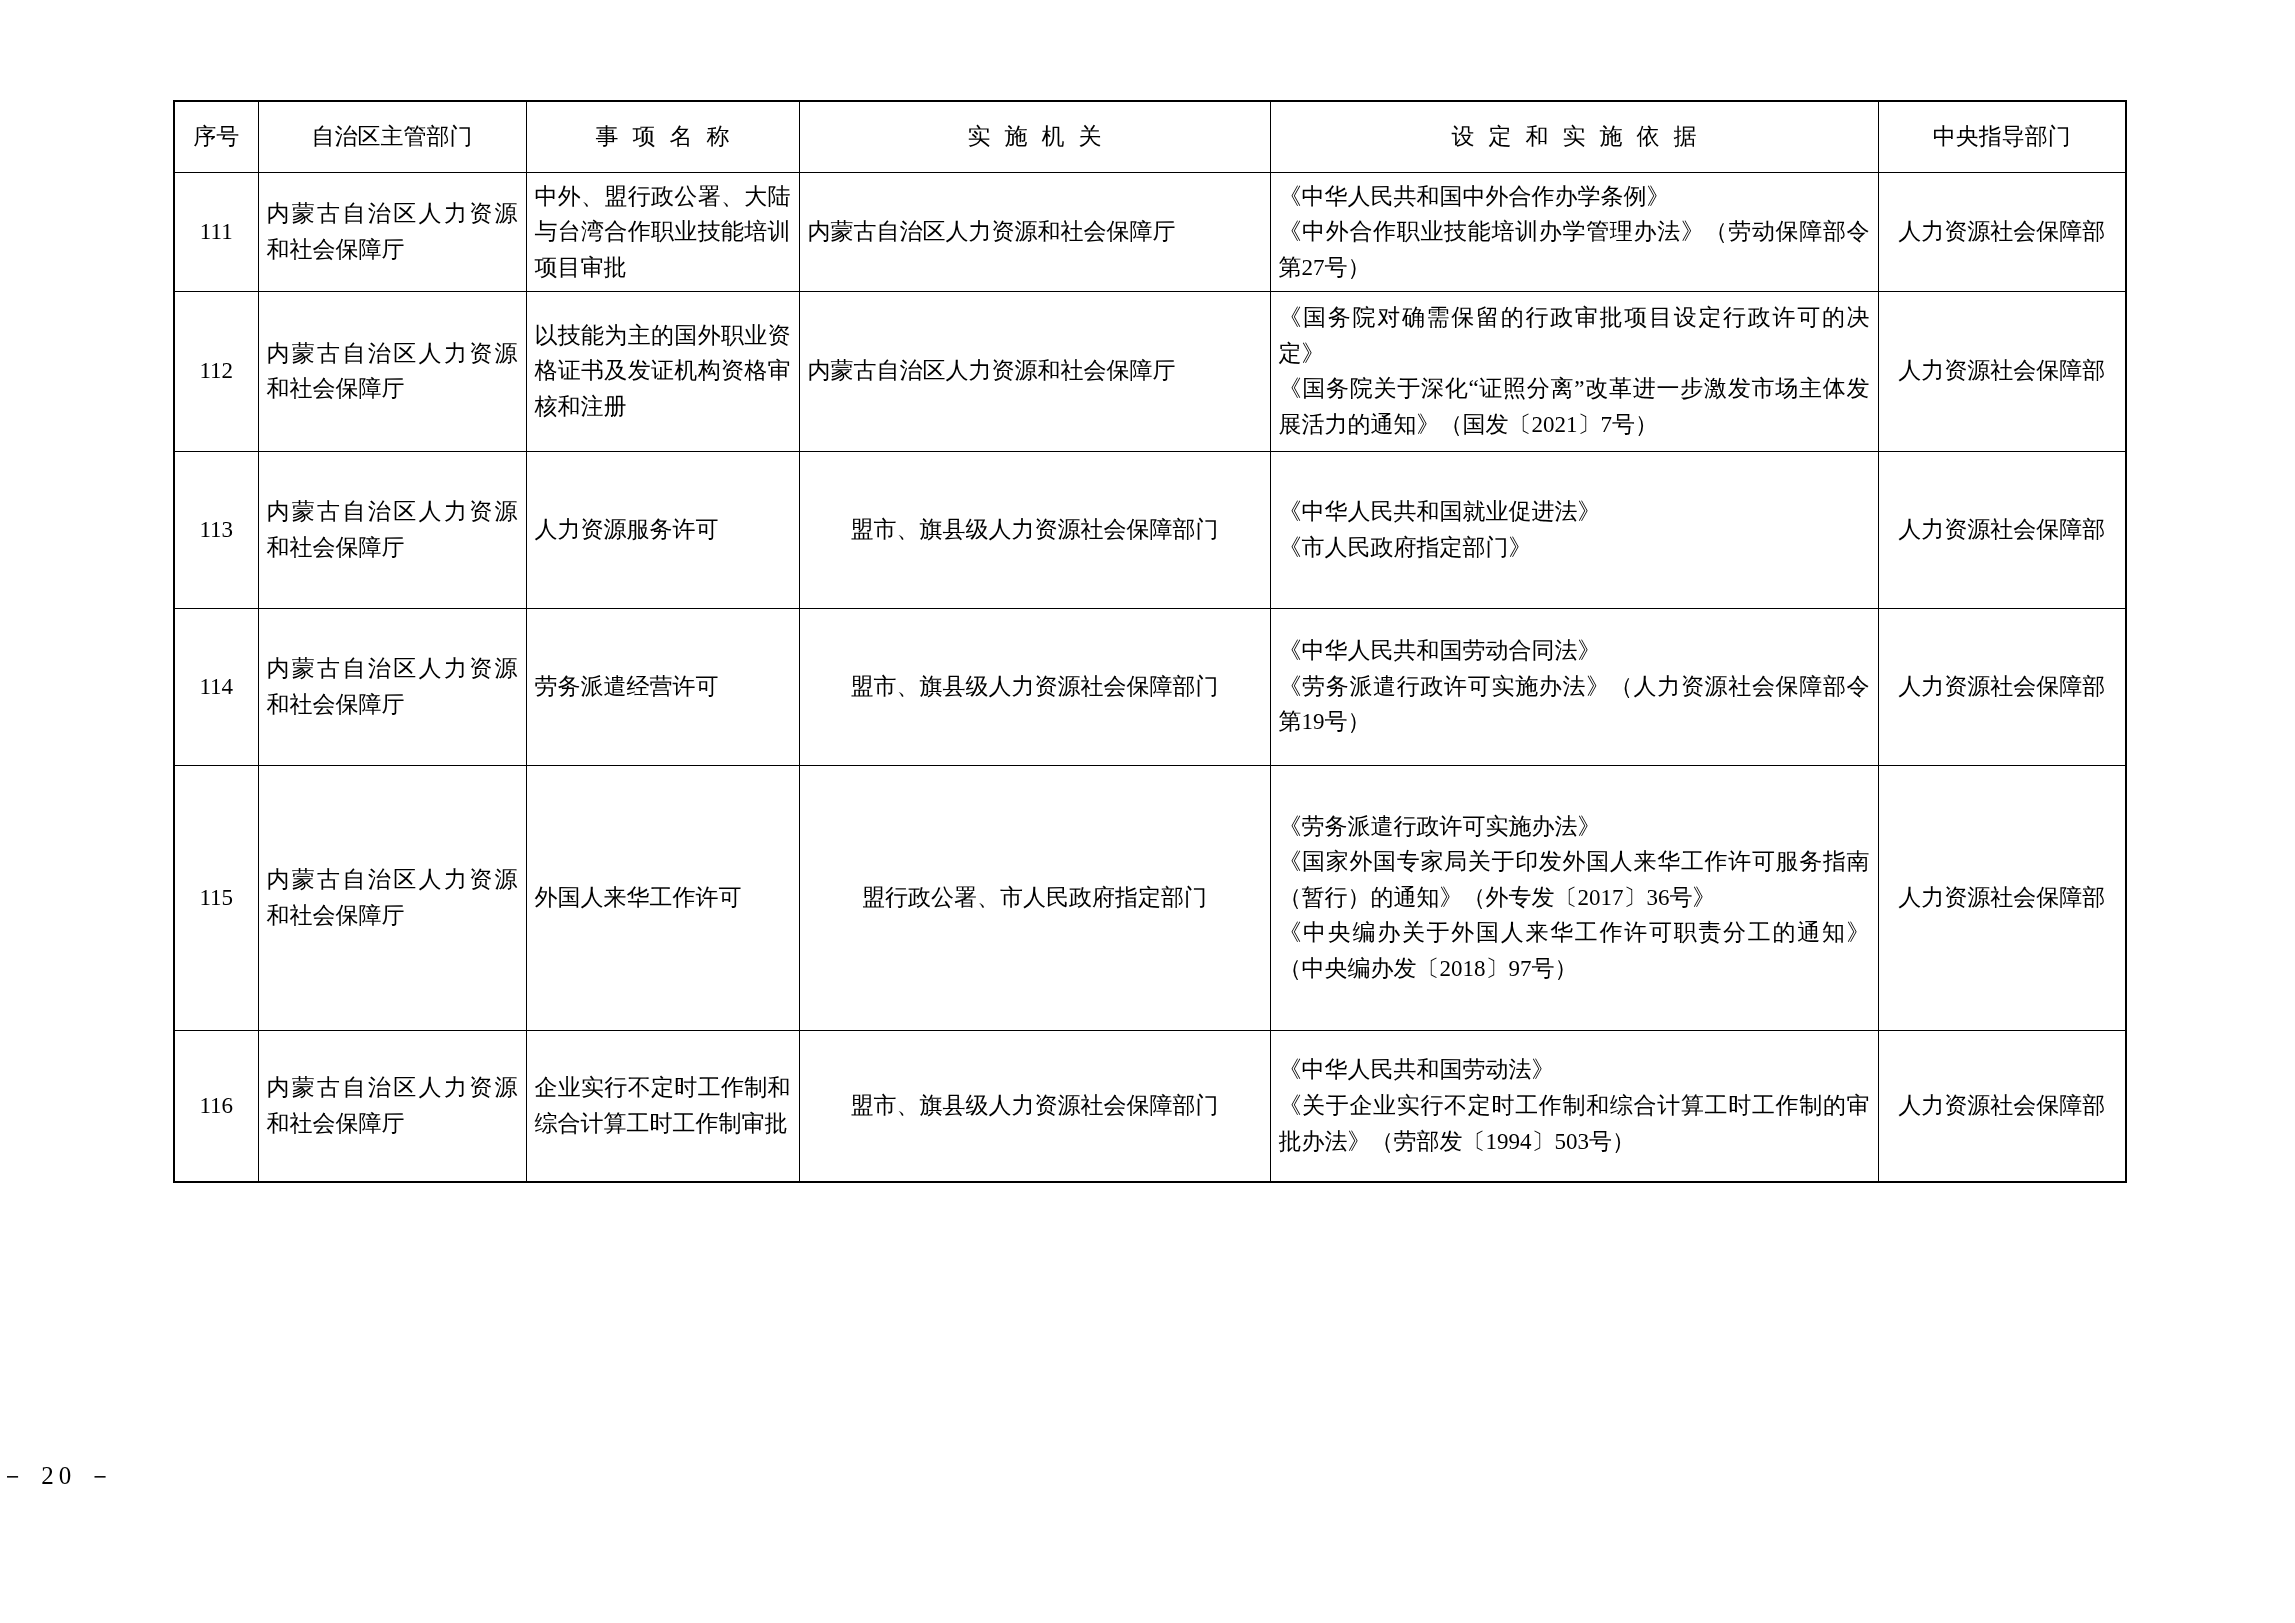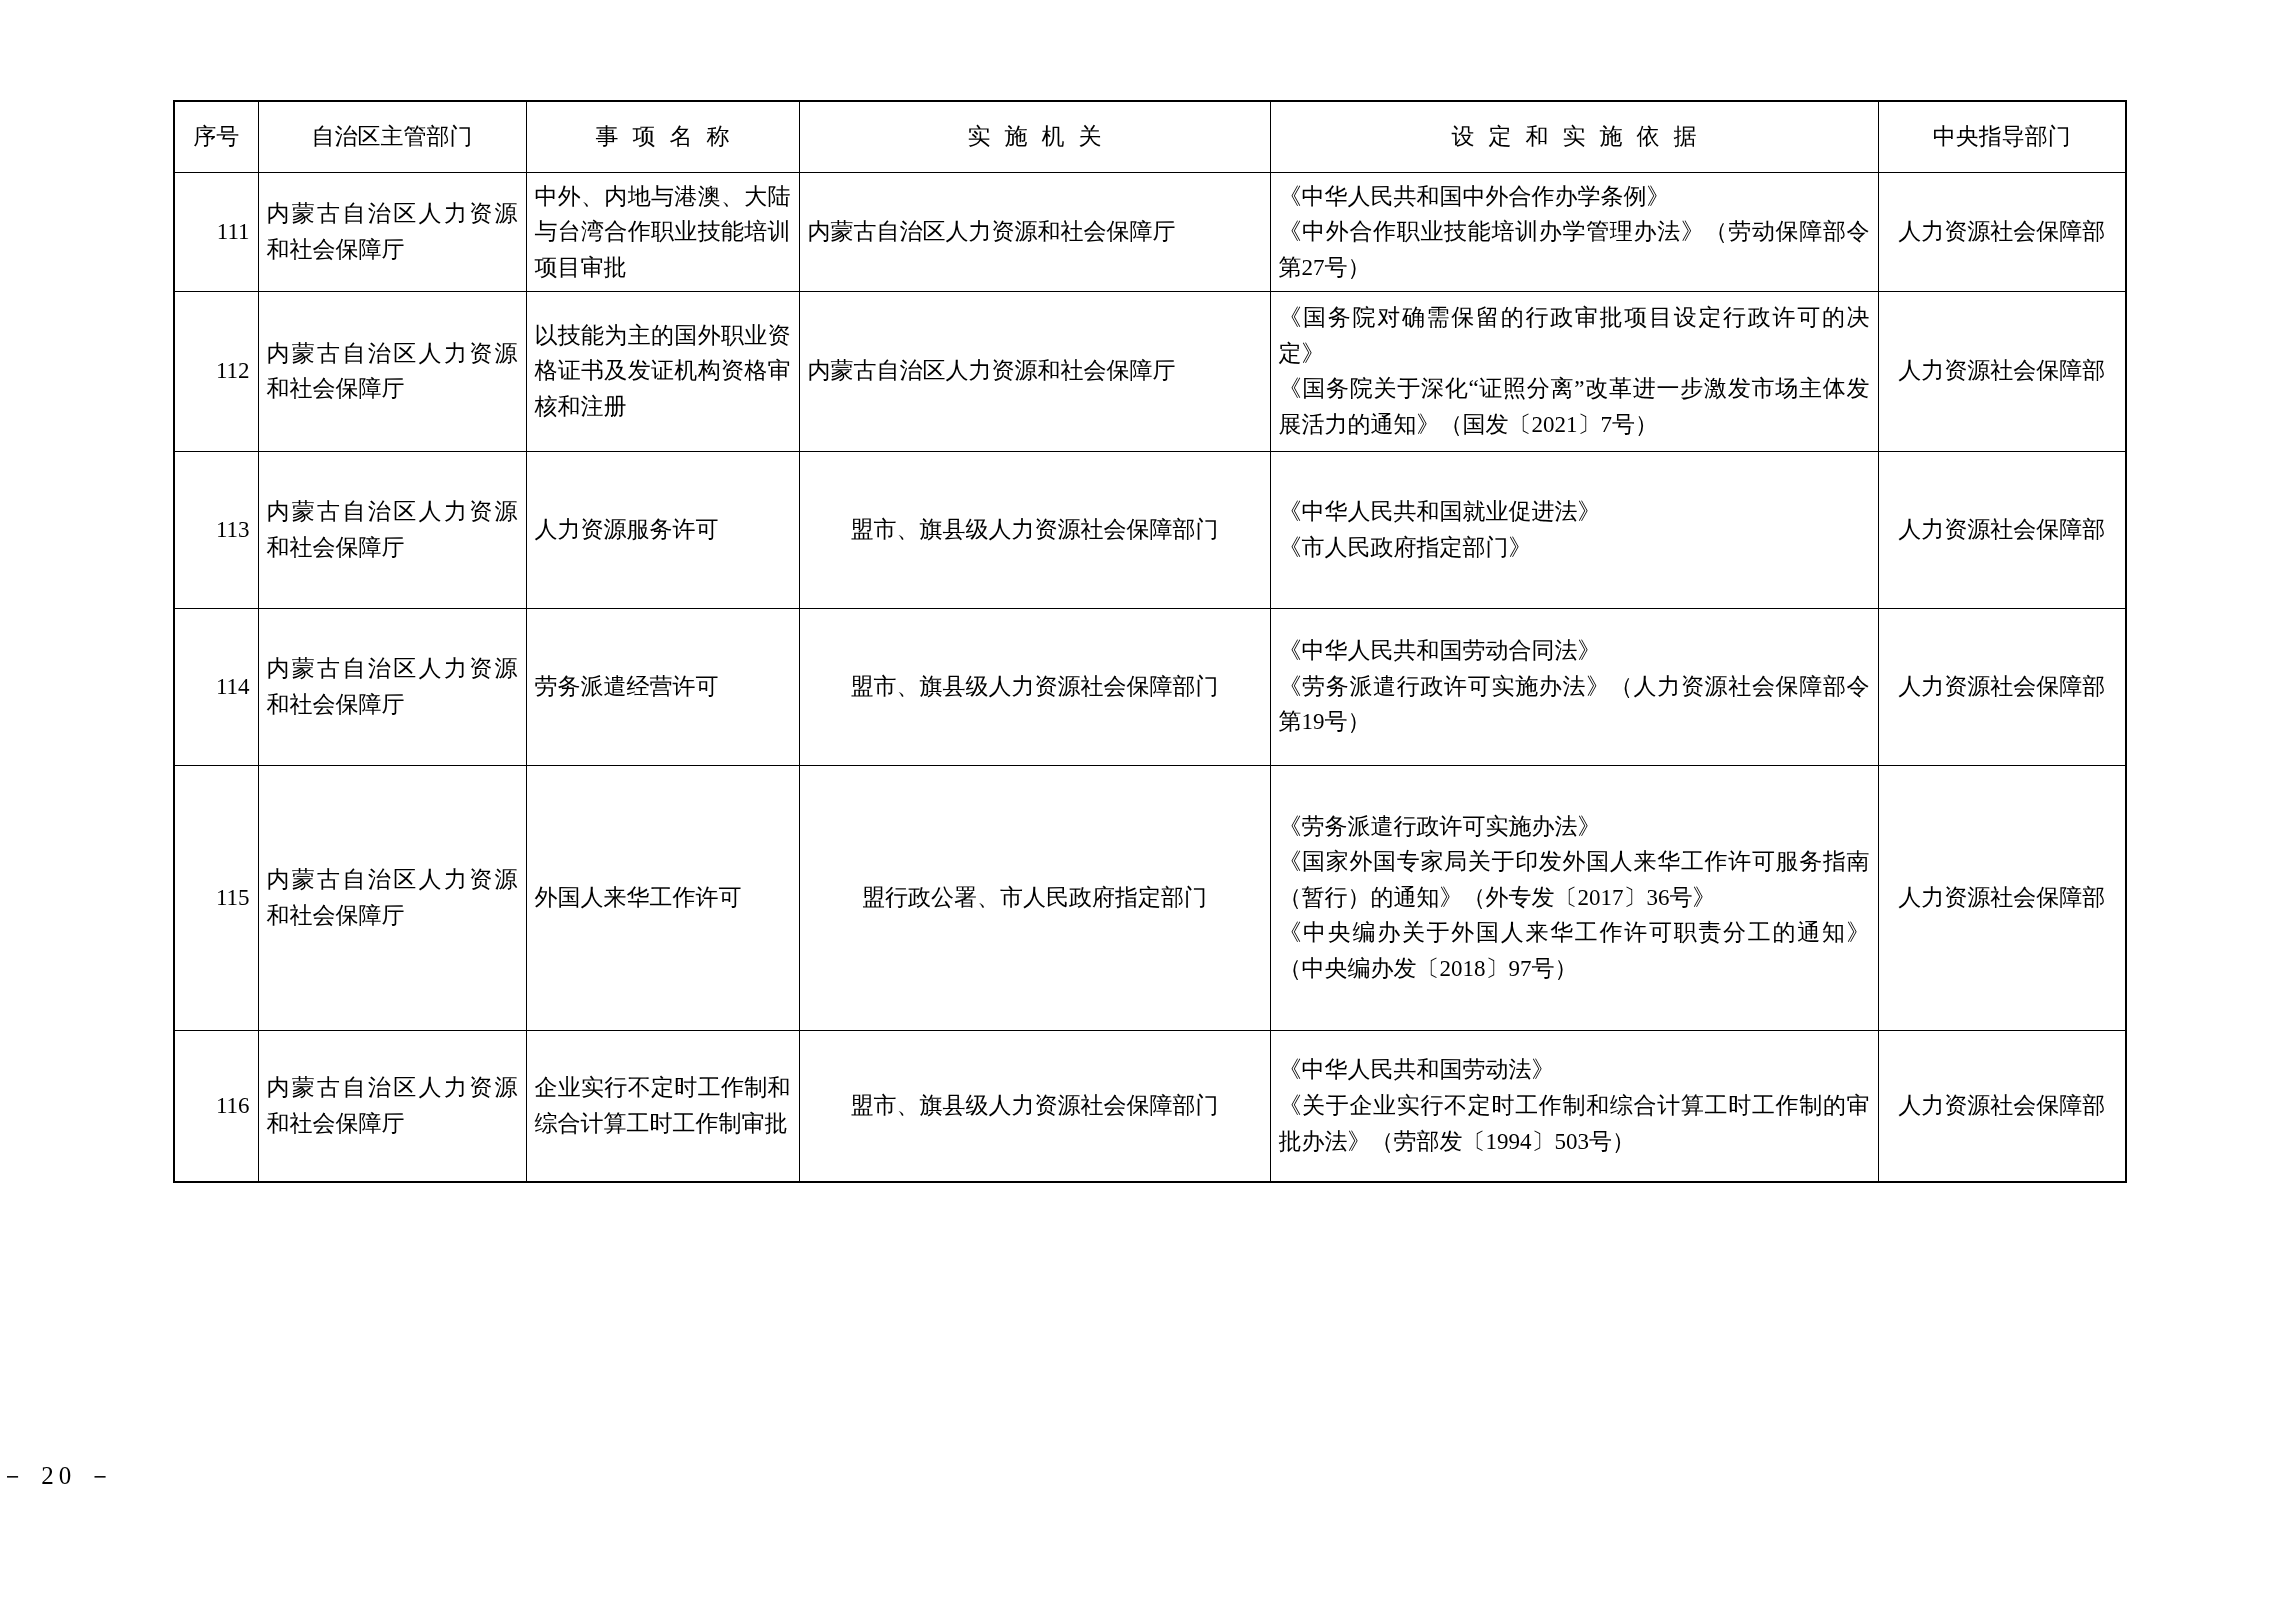--- a/index.html
+++ b/index.html
@@ -48,21 +48,21 @@
     height: 60px;
     padding: 2.6px 3.9px;
     font-size: 23.6px;
   }
   .hdr-spaced {
     letter-spacing: 0.18em;
     text-indent: 0.18em;
     margin-left: 10px;
   }
   td.num {
-    text-align: right;
+    text-align: center;
     font-size: 23.6px;
     font-family: Liberation Serif, serif;
   }
   td.center {
     text-align: center;
   }
   td.left {
     text-align: left;
   }
   td.just {
@@ -99,21 +99,21 @@
         <td class="hdr-spaced">事 项 名 称</td>
         <td class="hdr-spaced">实 施 机 关</td>
         <td class="hdr-spaced">设 定 和 实 施 依 据</td>
         <td>中央指导部门</td>
       </tr>
     </thead>
     <tbody>
       <tr style="height:110px;">
         <td class="num">111</td>
         <td class="just">内蒙古自治区人力资源和社会保障厅</td>
-        <td class="just">中外、内地与港澳、大陆与台湾合作职业技能培训项目审批</td>
+        <td class="just">中外、盟行政公署、大陆与台湾合作职业技能培训项目审批</td>
         <td class="left">内蒙古自治区人力资源和社会保障厅</td>
         <td class="just multiline">
             <div>《中华人民共和国中外合作办学条例》</div>
             <div>《中外合作职业技能培训办学管理办法》（劳动保障部令第27号）</div>
           </td>
         <td class="center">人力资源社会保障部</td>
       </tr>
       <tr style="height:160px;">
         <td class="num">112</td>
         <td class="just">内蒙古自治区人力资源和社会保障厅</td>

